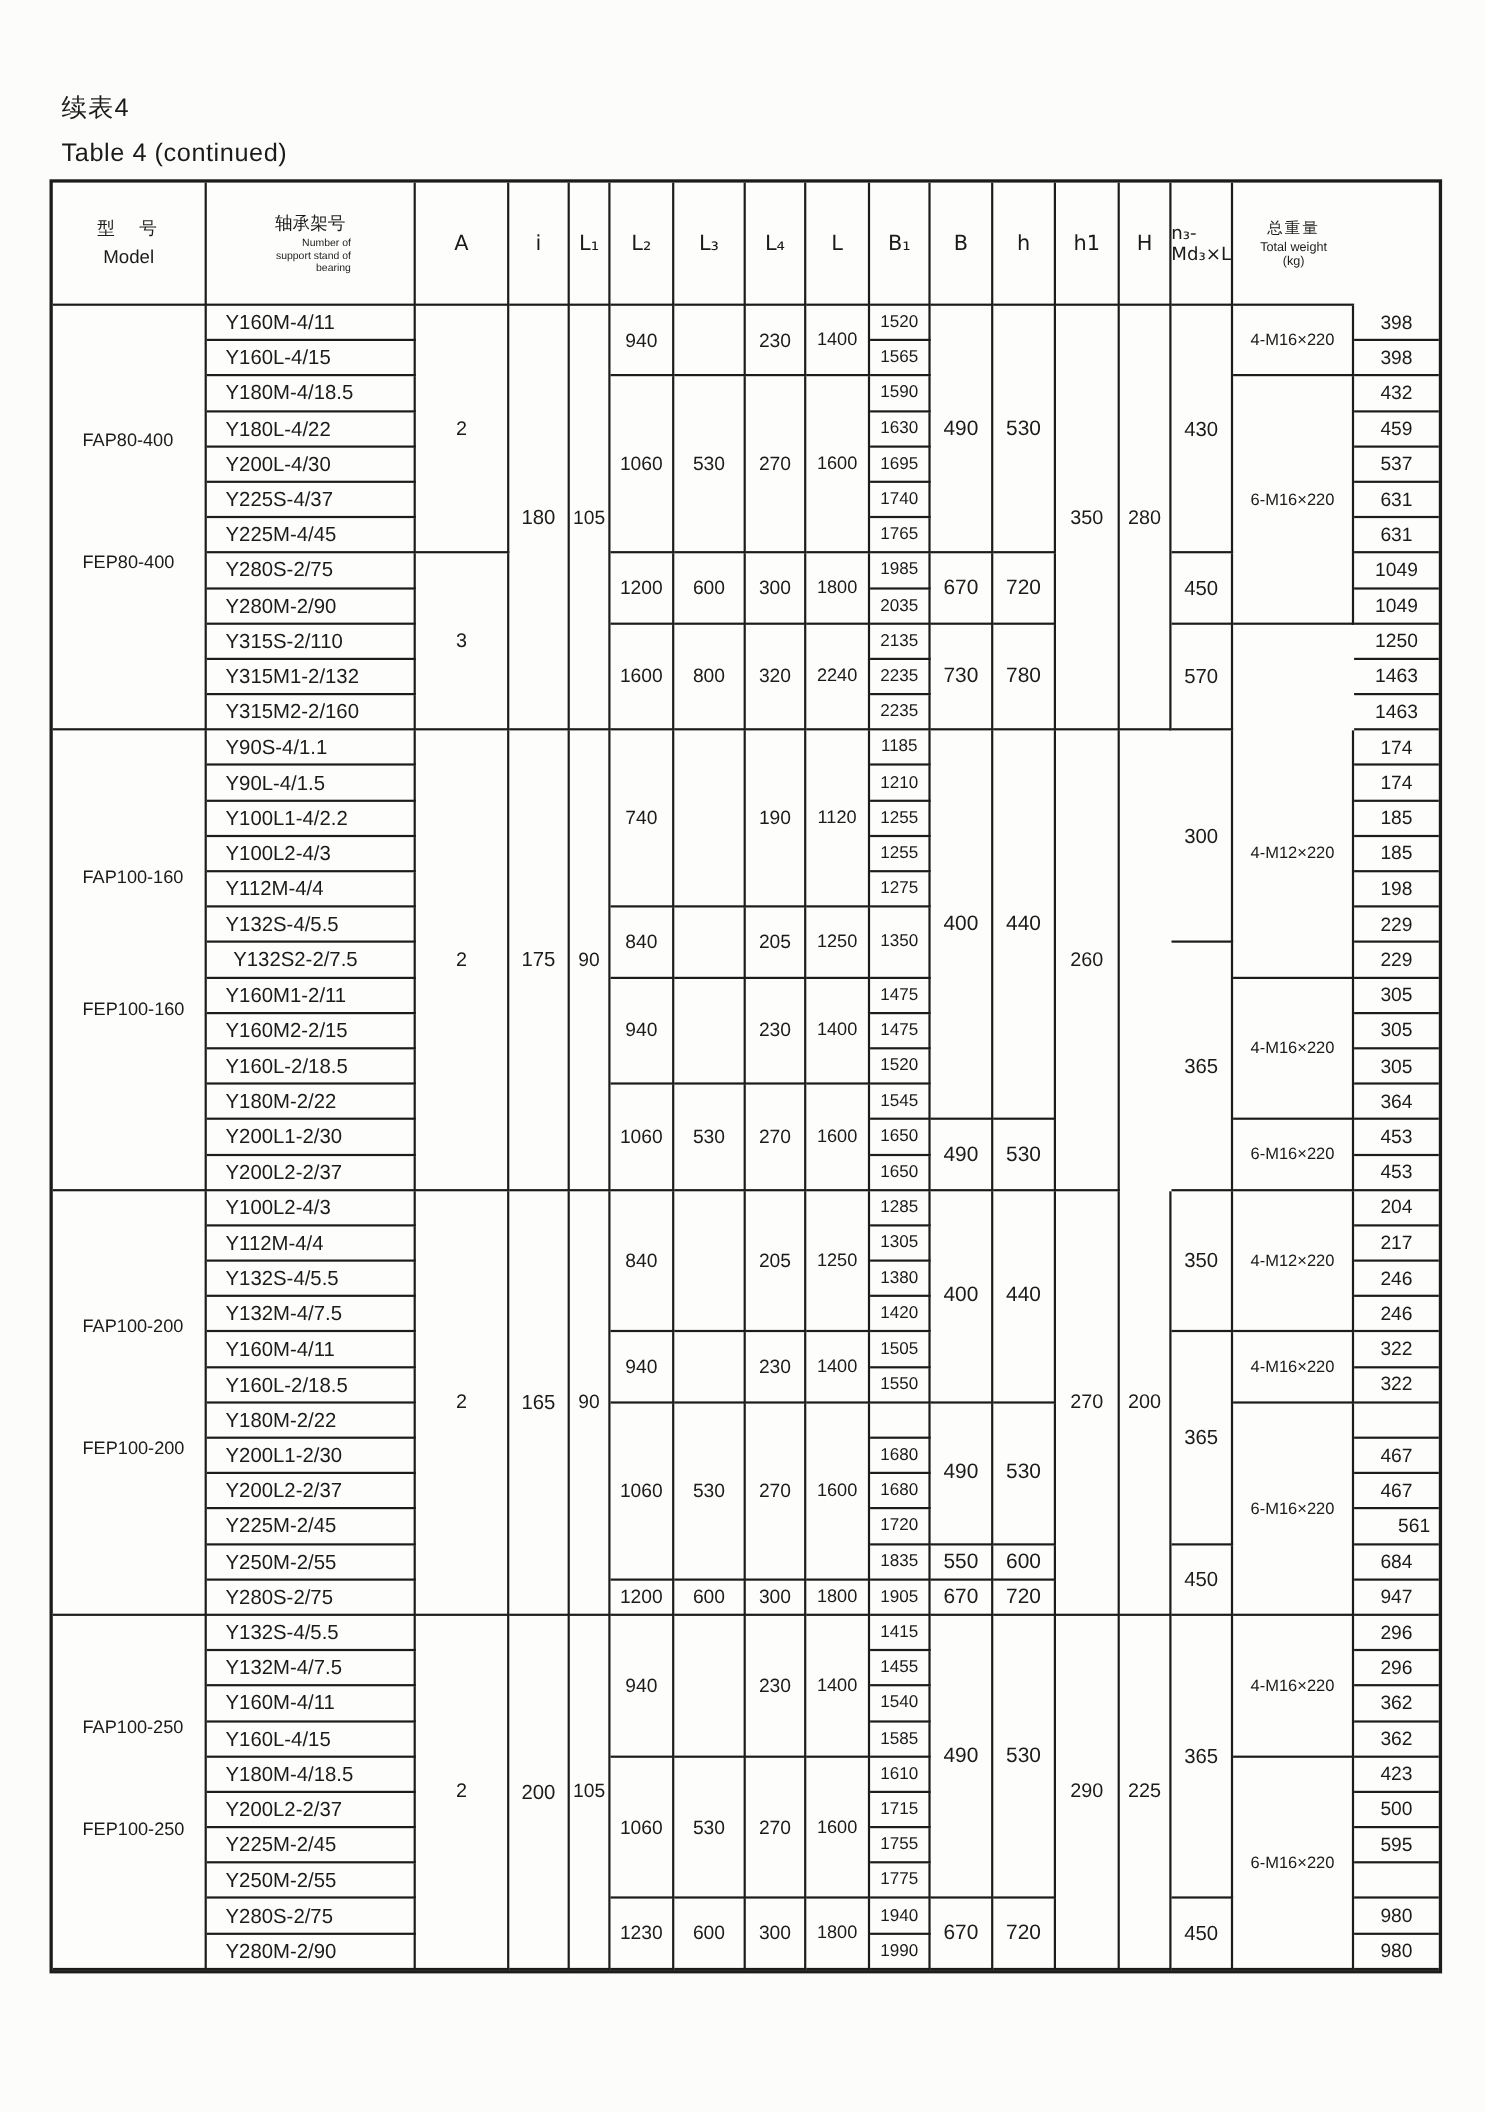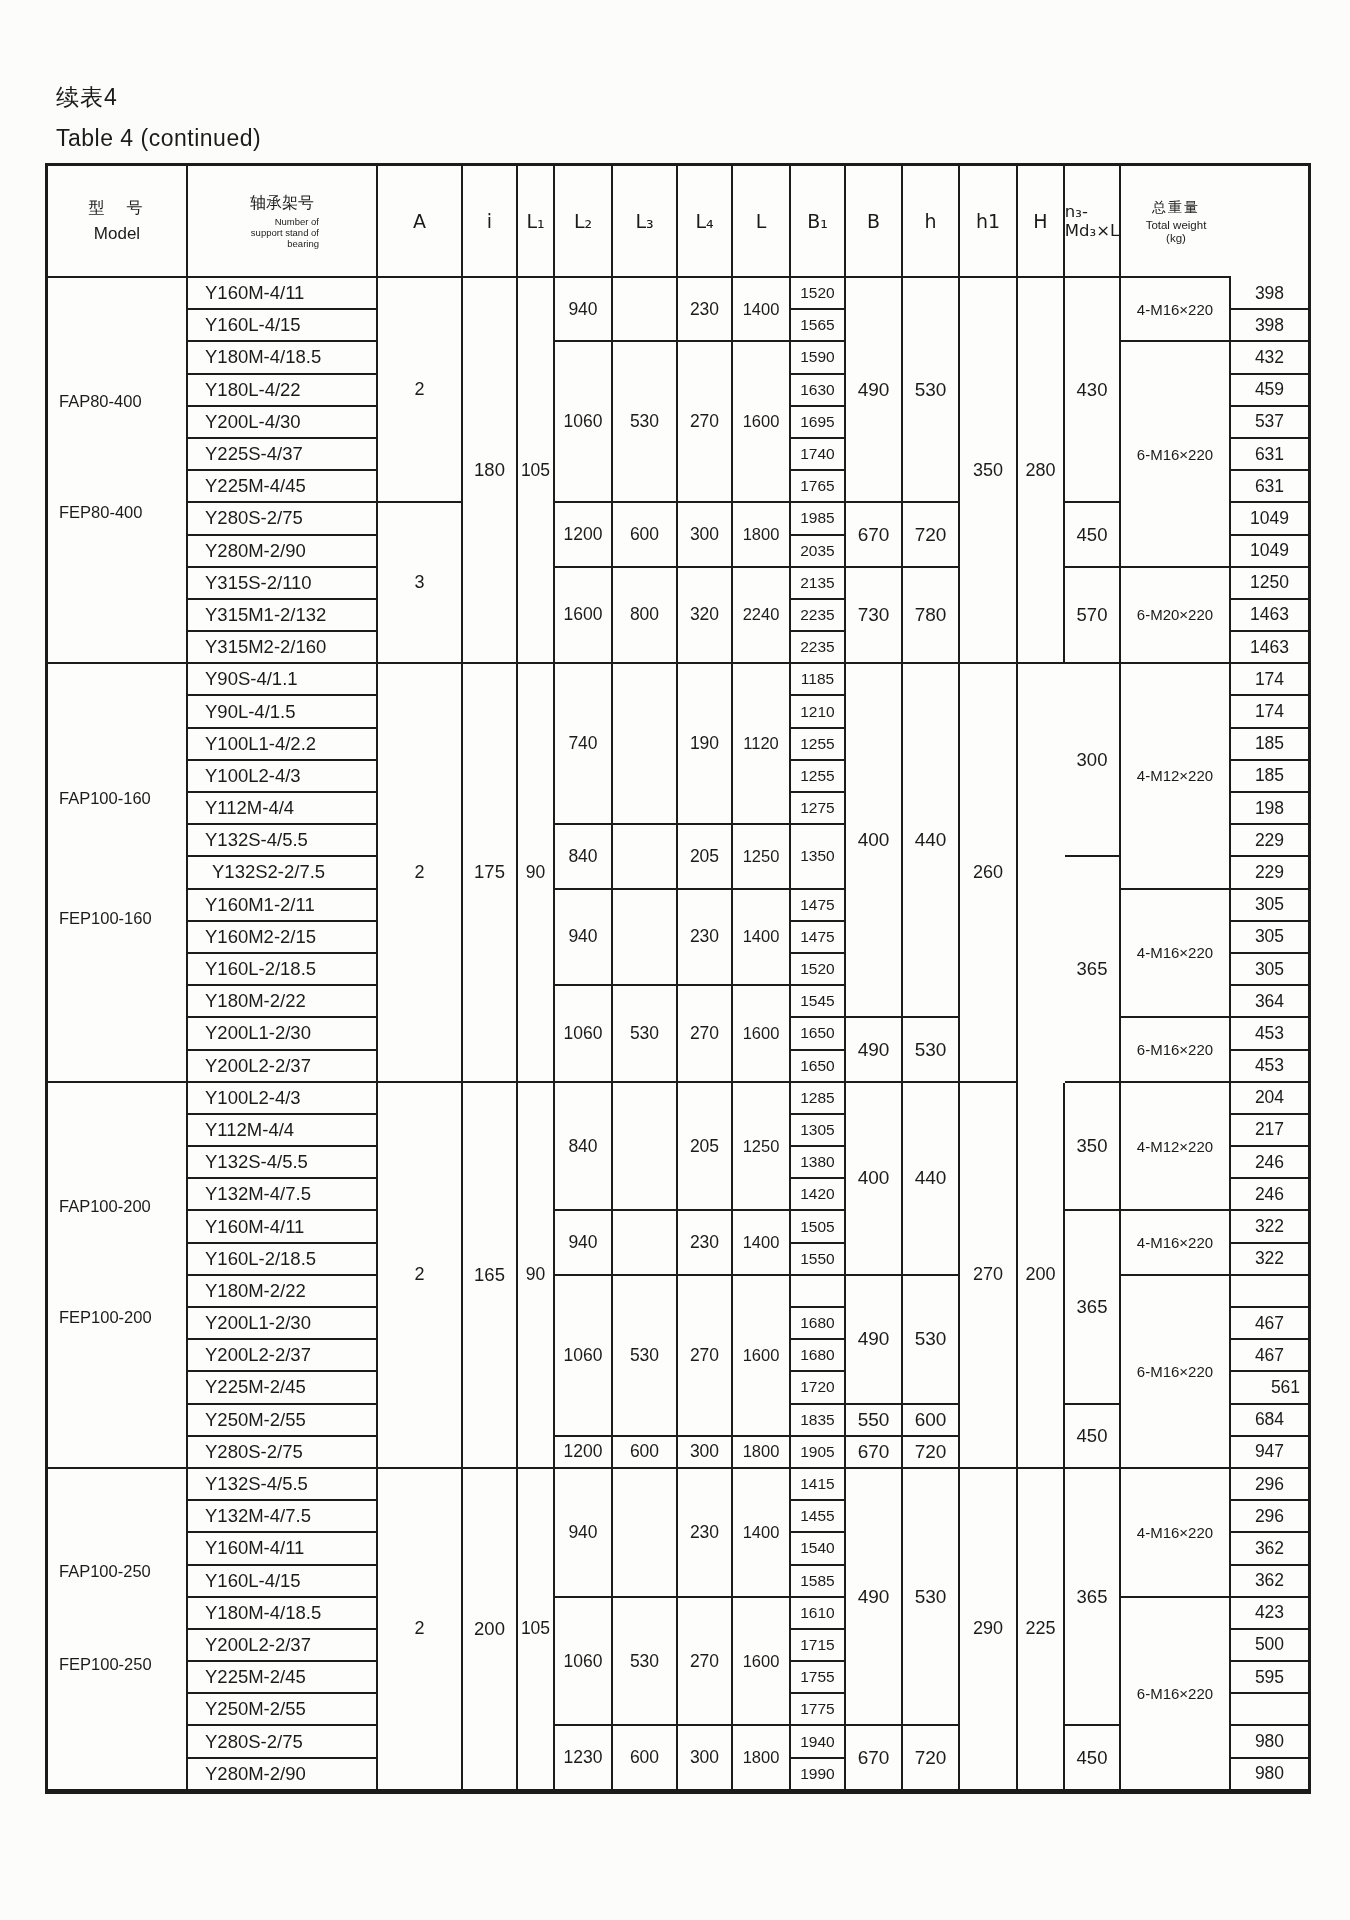--- a/index.html
+++ b/index.html
@@ -53,21 +53,21 @@
   .hlab{font-size:19px;font-family:"DejaVu Sans","Liberation Sans",sans-serif;}
   .hc-support .hzh{font-size:16px;letter-spacing:0;}
   .hc-support .hen{font-size:9.5px;line-height:1.18;text-align:right;width:74px;margin-top:2px;}
   .hc-n3 .hlab{font-size:16.5px;}
   .hc-weight .hzh{font-size:14px;letter-spacing:2px;}
   .hc-weight .hen{font-size:11.5px;margin-top:2px;}
   .hunit{font-size:11.5px;margin-top:1px;}
 
   
   .c-model{position:relative;}
-  .mlabel{position:absolute;left:11px;font-size:16.5px;transform:translateY(-50%);white-space:nowrap;}
+  .mlabel{position:absolute;left:27px;font-size:16.5px;transform:translateY(-50%);white-space:nowrap;}
   .mlabel0{top:32%;}
   .mlabel1{top:61%;}
   .c-motor{justify-content:flex-start;padding-left:17px;font-size:18.5px;}
   .c-support{font-size:18px;}
   .c-A{font-size:18.5px;}
   .c-i{font-size:17.5px;}
   .c-L1,.c-L2,.c-L3{font-size:17.5px;}
   .c-L4{font-size:16.5px;}
   .c-L{font-size:15.5px;}
   .c-B1,.c-B{font-size:19px;}
@@ -195,21 +195,20 @@
         <div class="cell c-B" style="grid-area: 1 / 12 / span 7;">530</div>
         <div class="cell c-B" style="grid-area: 8 / 12 / span 2;">720</div>
         <div class="cell c-B" style="grid-area: 10 / 12 / span 3;">780</div>
         <div class="cell c-h" style="grid-area: 1 / 13 / span 12;">350</div>
         <div class="cell c-h1" style="grid-area: 1 / 14 / span 12;">280</div>
         <div class="cell c-H" style="grid-area: 1 / 15 / span 7;">430</div>
         <div class="cell c-H" style="grid-area: 8 / 15 / span 2;">450</div>
         <div class="cell c-H" style="grid-area: 10 / 15 / span 3;">570</div>
         <div class="cell c-n3" style="grid-area: 1 / 16 / span 2;">4-M16×220</div>
         <div class="cell c-n3" style="grid-area: 3 / 16 / span 7;">6-M16×220</div>
-        <div class="cell c-n3" style="grid-area: 10 / 16 / span 3;">6-M20×220</div>
         <div class="cell c-weight" style="grid-area: 1 / 17 / span 1;">398</div>
         <div class="cell c-weight" style="grid-area: 2 / 17 / span 1;">398</div>
         <div class="cell c-weight" style="grid-area: 3 / 17 / span 1;">432</div>
         <div class="cell c-weight" style="grid-area: 4 / 17 / span 1;">459</div>
         <div class="cell c-weight" style="grid-area: 5 / 17 / span 1;">537</div>
         <div class="cell c-weight" style="grid-area: 6 / 17 / span 1;">631</div>
         <div class="cell c-weight" style="grid-area: 7 / 17 / span 1;">631</div>
         <div class="cell c-weight" style="grid-area: 8 / 17 / span 1;">1049</div>
         <div class="cell c-weight" style="grid-area: 9 / 17 / span 1;">1049</div>
         <div class="cell c-weight" style="grid-area: 10 / 17 / span 1;">1250</div>

